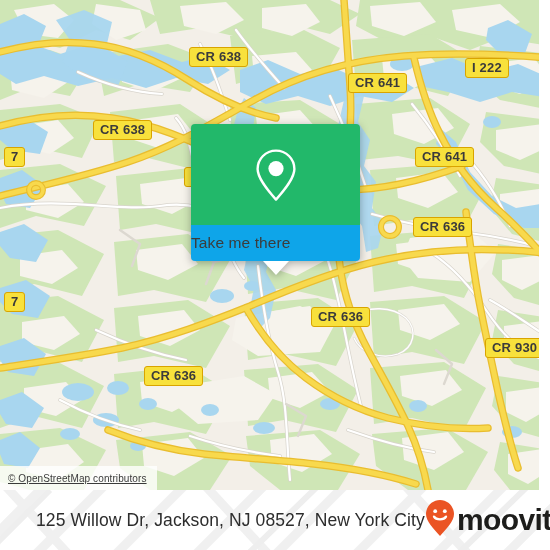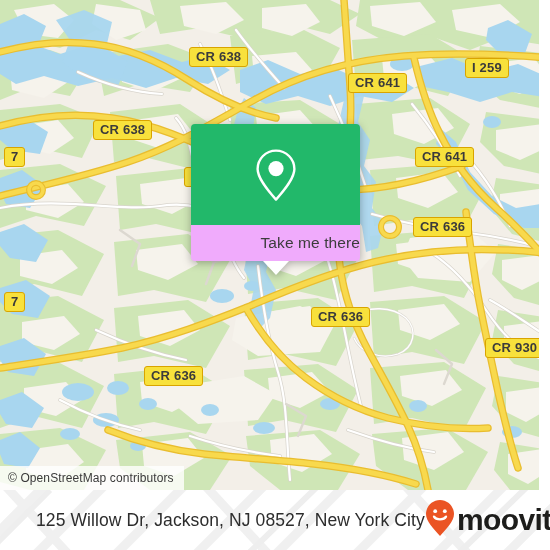--- a/index.html
+++ b/index.html
@@ -42,49 +42,50 @@
   
   .attribution {
     position: absolute;
     left: 0;
     top: 466px;
     height: 24px;
     display: flex;
     align-items: center;
     padding: 0 10px 0 8px;
     background: rgba(255,255,255,0.80);
-    font-size: 12px;
+    font-size: 10px;
     color: #3a3a3a;
     letter-spacing: 0.1px;
     white-space: nowrap;
+    text-decoration: underline;
   }
 
   
   .callout {
     position: absolute;
     left: 191px;
     top: 124px;
     width: 169px;
     filter: drop-shadow(0 2px 4px rgba(0,0,0,0.30));
   }
   .callout-head {
     height: 101px;
     border-radius: 4px 4px 0 0;
     display: flex;
     align-items: center;
     justify-content: center;
   }
   .pin-icon svg { display: block; }
   .callout-foot {
     height: 36px;
-    background: #f0abfc;
+    background: #0ea5e9;
     border-radius: 0 0 4px 4px;
     display: flex;
     align-items: center;
-    justify-content: flex-end;
+    justify-content: flex-start;
     font-size: 15.5px;
     color: #3c3c3c;
     letter-spacing: 0.1px;
   }
   .callout-tail {
     position: absolute;
     left: 50%;
     top: 137px;
     margin-left: -13px;
     width: 0;
@@ -361,21 +362,21 @@
         <g fill="none" stroke="#f8d94d" stroke-width="3.6">
           <circle cx="390" cy="227" r="9"></circle>
           <circle cx="36" cy="190" r="7"></circle>
         </g>
       </g>
     </svg>
 
     <div id="shield-layer">
         <div style="position: absolute; left: 189px; top: 47px; background: rgb(248, 225, 60); border: 1.6px solid rgb(217, 164, 0); border-radius: 3px; padding: 1px 6px 2px; font-size: 13px; font-weight: bold; color: rgb(59, 59, 59); font-family: &quot;Liberation Sans&quot;, sans-serif; white-space: nowrap; letter-spacing: 0.2px; line-height: 15px;"><span>CR 638</span></div>
         <div style="position: absolute; left: 348px; top: 73px; background: rgb(248, 225, 60); border: 1.6px solid rgb(217, 164, 0); border-radius: 3px; padding: 1px 6px 2px; font-size: 13px; font-weight: bold; color: rgb(59, 59, 59); font-family: &quot;Liberation Sans&quot;, sans-serif; white-space: nowrap; letter-spacing: 0.2px; line-height: 15px;"><span>CR 641</span></div>
-        <div style="position: absolute; left: 465px; top: 58px; background: rgb(248, 225, 60); border: 1.6px solid rgb(217, 164, 0); border-radius: 3px; padding: 1px 6px 2px; font-size: 13px; font-weight: bold; color: rgb(59, 59, 59); font-family: &quot;Liberation Sans&quot;, sans-serif; white-space: nowrap; letter-spacing: 0.2px; line-height: 15px;"><span>I 259</span></div>
+        <div style="position: absolute; left: 465px; top: 58px; background: rgb(248, 225, 60); border: 1.6px solid rgb(217, 164, 0); border-radius: 3px; padding: 1px 6px 2px; font-size: 13px; font-weight: bold; color: rgb(59, 59, 59); font-family: &quot;Liberation Sans&quot;, sans-serif; white-space: nowrap; letter-spacing: 0.2px; line-height: 15px;"><span>I 222</span></div>
         <div style="position: absolute; left: 93px; top: 120px; background: rgb(248, 225, 60); border: 1.6px solid rgb(217, 164, 0); border-radius: 3px; padding: 1px 6px 2px; font-size: 13px; font-weight: bold; color: rgb(59, 59, 59); font-family: &quot;Liberation Sans&quot;, sans-serif; white-space: nowrap; letter-spacing: 0.2px; line-height: 15px;"><span>CR 638</span></div>
         <div style="position: absolute; left: 415px; top: 147px; background: rgb(248, 225, 60); border: 1.6px solid rgb(217, 164, 0); border-radius: 3px; padding: 1px 6px 2px; font-size: 13px; font-weight: bold; color: rgb(59, 59, 59); font-family: &quot;Liberation Sans&quot;, sans-serif; white-space: nowrap; letter-spacing: 0.2px; line-height: 15px;"><span>CR 641</span></div>
         <div style="position: absolute; left: 184px; top: 167px; background: rgb(248, 225, 60); border: 1.6px solid rgb(217, 164, 0); border-radius: 3px; padding: 1px 6px 2px; font-size: 13px; font-weight: bold; color: rgb(59, 59, 59); font-family: &quot;Liberation Sans&quot;, sans-serif; white-space: nowrap; letter-spacing: 0.2px; line-height: 15px;"><span>CR</span></div>
         <div style="position: absolute; left: 4px; top: 147px; background: rgb(248, 225, 60); border: 1.6px solid rgb(217, 164, 0); border-radius: 3px; padding: 1px 6px 2px; font-size: 13px; font-weight: bold; color: rgb(59, 59, 59); font-family: &quot;Liberation Sans&quot;, sans-serif; white-space: nowrap; letter-spacing: 0.2px; line-height: 15px;"><span>7</span></div>
         <div style="position: absolute; left: 413px; top: 217px; background: rgb(248, 225, 60); border: 1.6px solid rgb(217, 164, 0); border-radius: 3px; padding: 1px 6px 2px; font-size: 13px; font-weight: bold; color: rgb(59, 59, 59); font-family: &quot;Liberation Sans&quot;, sans-serif; white-space: nowrap; letter-spacing: 0.2px; line-height: 15px;"><span>CR 636</span></div>
         <div style="position: absolute; left: 4px; top: 292px; background: rgb(248, 225, 60); border: 1.6px solid rgb(217, 164, 0); border-radius: 3px; padding: 1px 6px 2px; font-size: 13px; font-weight: bold; color: rgb(59, 59, 59); font-family: &quot;Liberation Sans&quot;, sans-serif; white-space: nowrap; letter-spacing: 0.2px; line-height: 15px;"><span>7</span></div>
         <div style="position: absolute; left: 311px; top: 307px; background: rgb(248, 225, 60); border: 1.6px solid rgb(217, 164, 0); border-radius: 3px; padding: 1px 6px 2px; font-size: 13px; font-weight: bold; color: rgb(59, 59, 59); font-family: &quot;Liberation Sans&quot;, sans-serif; white-space: nowrap; letter-spacing: 0.2px; line-height: 15px;"><span>CR 636</span></div>
         <div style="position: absolute; left: 485px; top: 338px; background: rgb(248, 225, 60); border: 1.6px solid rgb(217, 164, 0); border-radius: 3px; padding: 1px 6px 2px; font-size: 13px; font-weight: bold; color: rgb(59, 59, 59); font-family: &quot;Liberation Sans&quot;, sans-serif; white-space: nowrap; letter-spacing: 0.2px; line-height: 15px;"><span>CR 930</span></div>
         <div style="position: absolute; left: 144px; top: 366px; background: rgb(248, 225, 60); border: 1.6px solid rgb(217, 164, 0); border-radius: 3px; padding: 1px 6px 2px; font-size: 13px; font-weight: bold; color: rgb(59, 59, 59); font-family: &quot;Liberation Sans&quot;, sans-serif; white-space: nowrap; letter-spacing: 0.2px; line-height: 15px;"><span>CR 636</span></div>
       </div>

